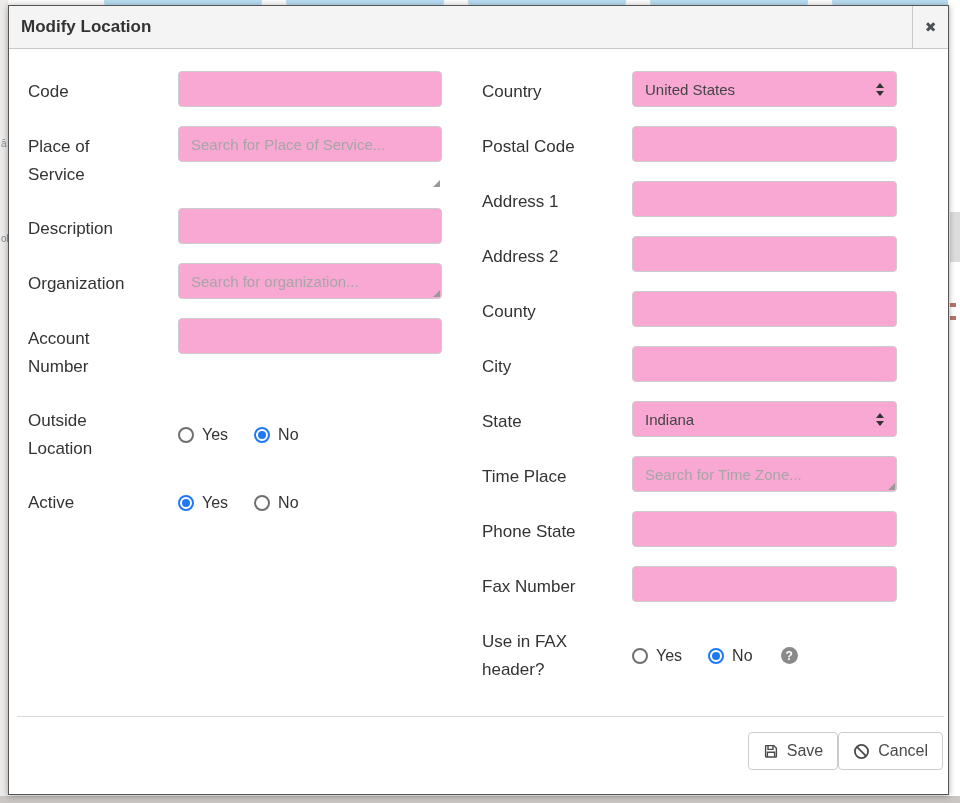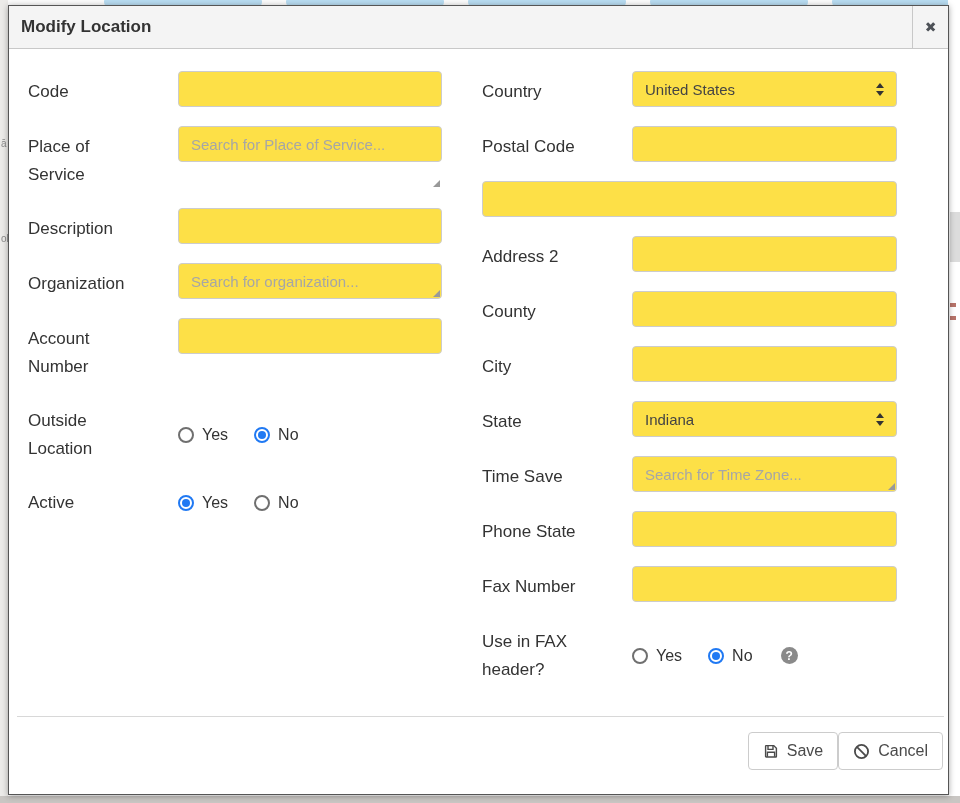--- a/index.html
+++ b/index.html
@@ -43,21 +43,21 @@
   .col-left { flex:0 0 414px; }
   .col-right { flex:1; padding-left:40px; }
 
   .form-group { display:flex; margin-bottom:19px; }
   .control-label {
     flex:0 0 150px; padding:7px 40px 0 0; font-size:17px; color:#333; line-height:1.65;
   }
   .control { flex:1; position:relative; }
   .form-control {
     width:100%; height:36px; border:1px solid #ccc; border-radius:4px;
-    padding:6px 12px; font-size:15px; color:#555; background:#fde047;
+    padding:6px 12px; font-size:15px; color:#555; background:#f9a8d4;
     font-family:"Liberation Sans", sans-serif;
   }
   input.form-control::placeholder { color:#a6a6a6; opacity:1; }
   .grip {
     position:absolute; right:2px; bottom:2px; width:0; height:0;
     border-left:7px solid transparent; border-bottom:7px solid #999;
   }
   .select {
     display:flex; align-items:center; justify-content:space-between; cursor:pointer; color:#444;
   }
@@ -204,20 +204,21 @@
       </div>
 
       <div class="form-group">
         <label class="control-label">Postal Code</label>
         <div class="control">
           <input class="form-control" type="text" value="" style="">
         </div>
       </div>
 
       <div class="form-group">
+        <label class="control-label">Address 1</label>
         <div class="control">
           <input class="form-control" type="text" value="" style="">
         </div>
       </div>
 
       <div class="form-group">
         <label class="control-label">Address 2</label>
         <div class="control">
           <input class="form-control" type="text" value="" style="">
         </div>
@@ -244,21 +245,21 @@
             <span>Indiana</span>
             <span class="caret2">
                 <i class="up"></i>
                 <i class="dn"></i>
               </span>
           </div>
         </div>
       </div>
 
       <div class="form-group">
-        <label class="control-label">Time Save</label>
+        <label class="control-label">Time Place</label>
         <div class="control">
           <input class="form-control" type="text" placeholder="Search for Time Zone..." style="">
           <span class="grip"></span>
         </div>
       </div>
 
       <div class="form-group">
         <label class="control-label">Phone State</label>
         <div class="control">
           <input class="form-control" type="text" value="" style="">

